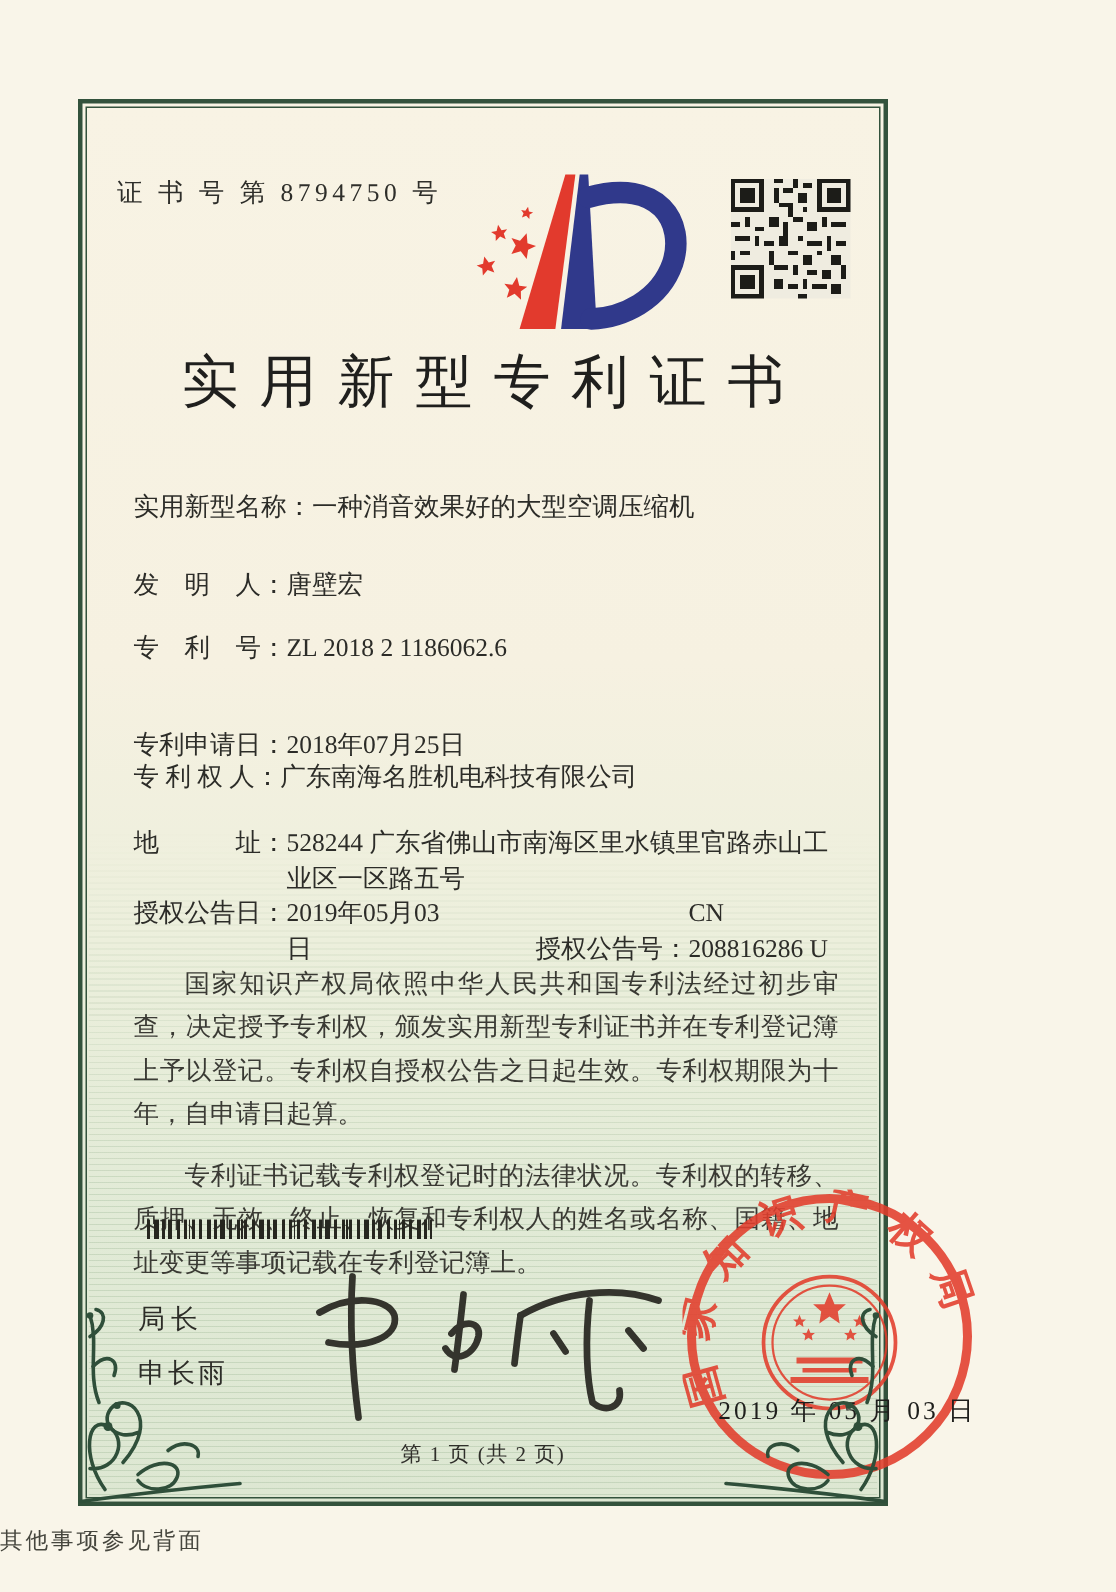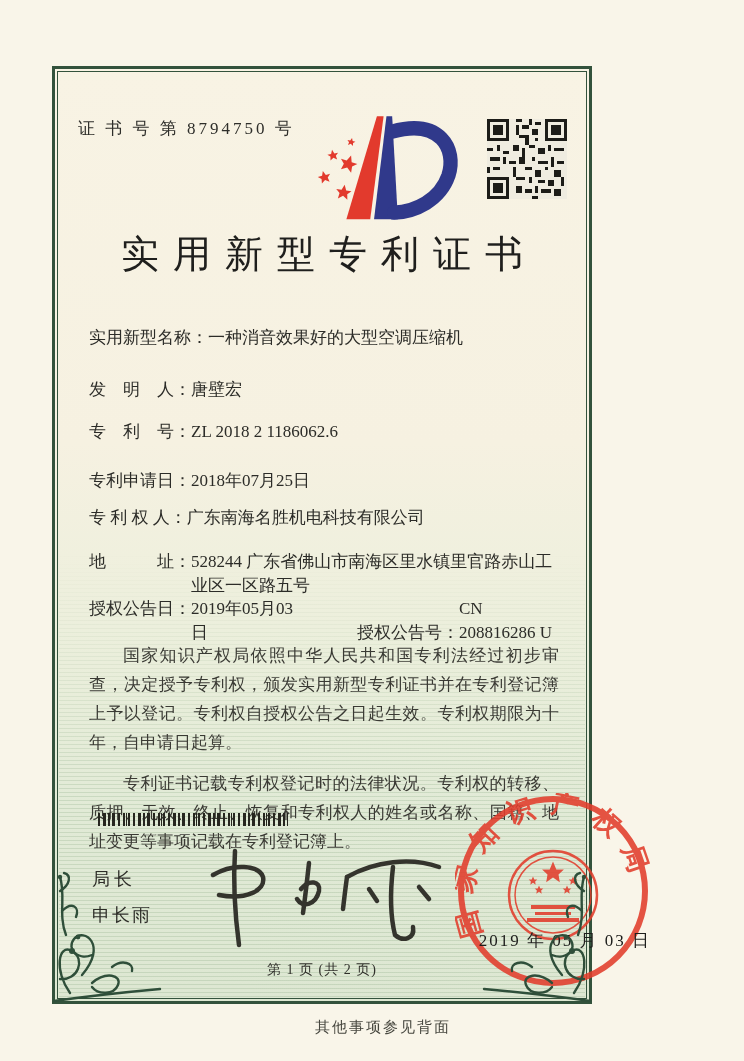--- a/index.html
+++ b/index.html
@@ -77,21 +77,21 @@
     text-align:right; font-size:17px; letter-spacing:2px; color:#1e1e1c;
     font-family:"Liberation Serif","DejaVu Serif",serif;
   }
 
   .footer-page {
     position:absolute; left:0; right:0; top:892px;
     text-align:center; font-size:14px; color:#2f2f2a; letter-spacing:1px;
   }
   .back-note {
     position:absolute; left:0; right:0; top:1018px;
-    text-align:center; font-size:15px; color:#46463e; letter-spacing:2px;margin-left:22px;
+    font-size:15px; color:#46463e; letter-spacing:2px;
   }
 
   .corner { position:absolute; width:118px; height:138px; bottom:-8px; }
   .corner-left  { left:-7px; }
   .corner-right { right:-7px; transform:scaleX(-1); }
 </style>
 </head>
 <body>
 
 <div class="frame">
@@ -181,21 +181,21 @@
       <span class="field-value">一种消音效果好的大型空调压缩机</span>
     </div>
     <div class="field-row" style="top:309px">
       <span class="field-label">发　明　人：</span>
       <span class="field-value">唐壁宏</span>
     </div>
     <div class="field-row" style="top:351px">
       <span class="field-label">专　利　号：</span>
       <span class="field-value">ZL 2018 2 1186062.6</span>
     </div>
-    <div class="field-row" style="top:400px">
+    <div class="field-row" style="top:416px">
       <span class="field-label">专利申请日：</span>
       <span class="field-value">2018年07月25日</span>
     </div>
     <div class="field-row" style="top:437px">
       <span class="field-label">专 利 权 人：</span>
       <span class="field-value">广东南海名胜机电科技有限公司</span>
     </div>
     <div class="field-row" style="top:481px">
       <span class="field-label">地　　　址：</span>
       <span class="field-value">528244 广东省佛山市南海区里水镇里官路赤山工业区一区路五号</span>

